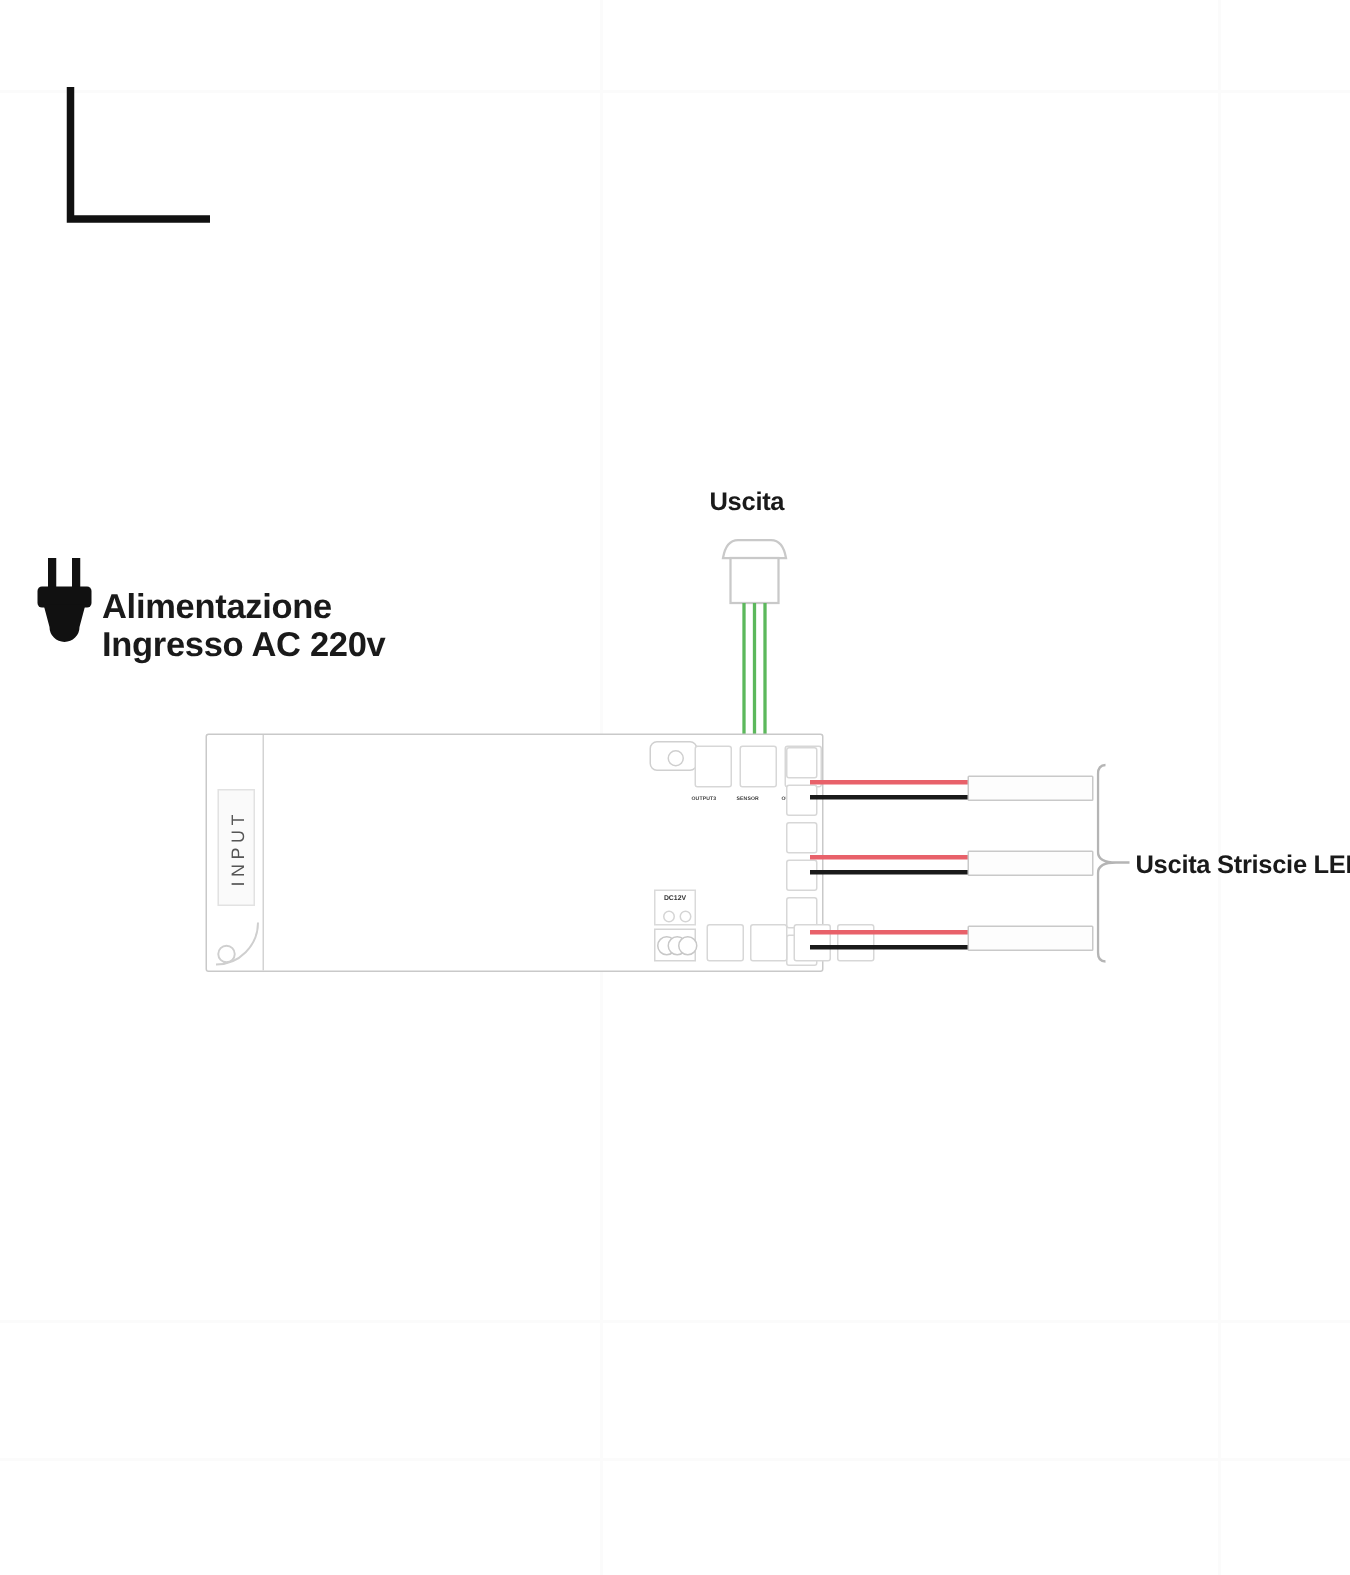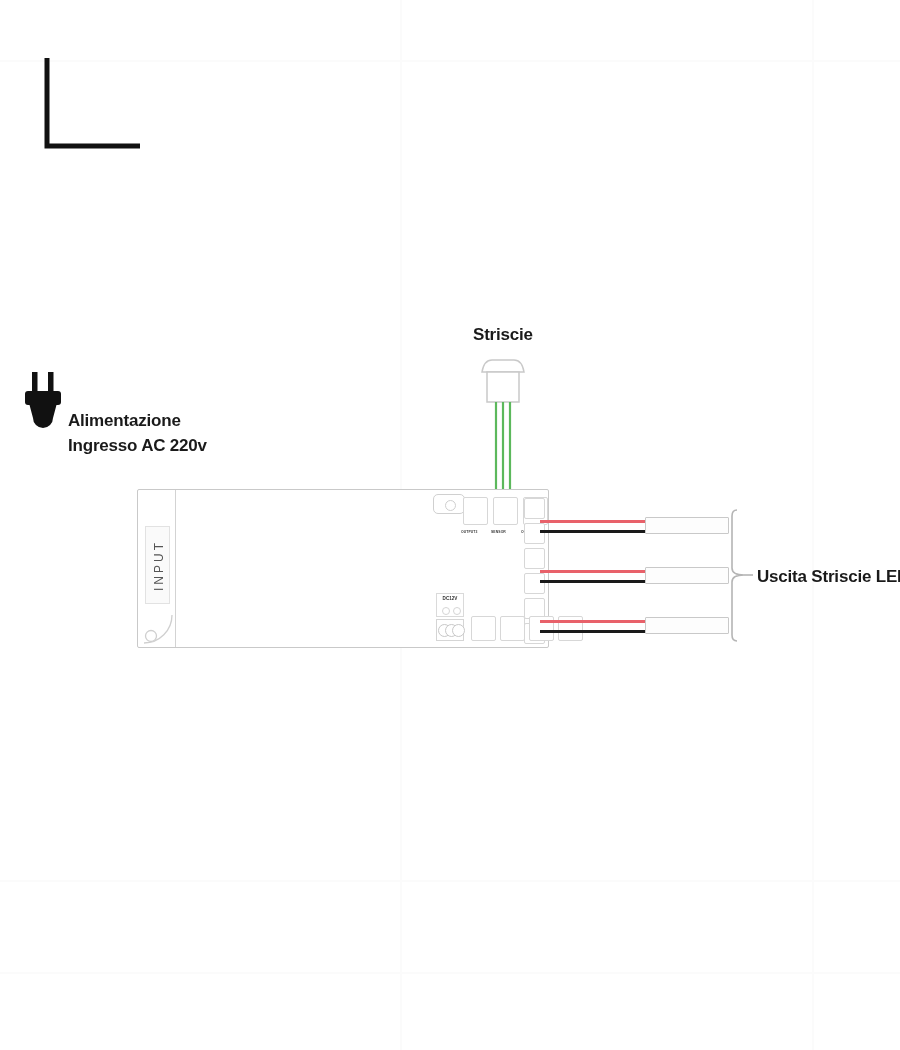--- a/index.html
+++ b/index.html
@@ -27,21 +27,21 @@
 
   .label {
     position: absolute;
     color: #1a1a1a;
     font-weight: bold;
     white-space: pre;
     letter-spacing: -0.2px;
   }
   #label-sensore { font-size: 17px; left: 473px; top: 325px; }
   #label-alim {
-    font-size: 17px; left: 68px; top: 408px; line-height: 25px;
+    font-size: 23px; left: 68px; top: 392px; line-height: 25px;
   }
   #label-uscita { font-size: 17px; left: 757px; top: 567px; }
 
   
   #plug { position: absolute; left: 20px; top: 372px; width: 50px; height: 60px; }
   #ac-cable { position: absolute; left: 0; top: 0; width: 200px; height: 220px; }
 
   
   #sensor-wrap { position: absolute; left: 470px; top: 352px; width: 70px; height: 150px; }
 
@@ -168,21 +168,21 @@
   <svg id="plug" viewBox="0 0 50 60">
     <rect x="12" y="0" width="5.5" height="22" fill="#111111"></rect>
     <rect x="28" y="0" width="5.5" height="22" fill="#111111"></rect>
     <rect x="5" y="19" width="36" height="14" rx="3" fill="#111111"></rect>
     <path d="M 9 31 L 37 31 L 33 46 A 10 10 0 0 1 13 46 Z" fill="#111111"></path>
   </svg>
 
   <div class="label" id="label-alim"><span>Alimentazione</span>
 <span>Ingresso AC 220v</span></div>
 
-  <div class="label" id="label-sensore">Striscie</div>
+  <div class="label" id="label-sensore">Uscita</div>
 
   <svg id="sensor-wrap" viewBox="0 0 70 150">
 
     <path d="M 12 20 Q 14 8 22 8 L 44 8 Q 52 8 54 20 Z" fill="#ffffff" stroke="#c9c9c9" stroke-width="1.5"></path>
 
     <rect x="17" y="20" width="32" height="30" fill="#ffffff" stroke="#c9c9c9" stroke-width="1.5"></rect>
 
     <line x1="26" y1="50" x2="26" y2="150" stroke="#5cb85c" stroke-width="2.2"></line>
     <line x1="33" y1="50" x2="33" y2="150" stroke="#5cb85c" stroke-width="2.2"></line>
     <line x1="40" y1="50" x2="40" y2="150" stroke="#5cb85c" stroke-width="2.2"></line>

